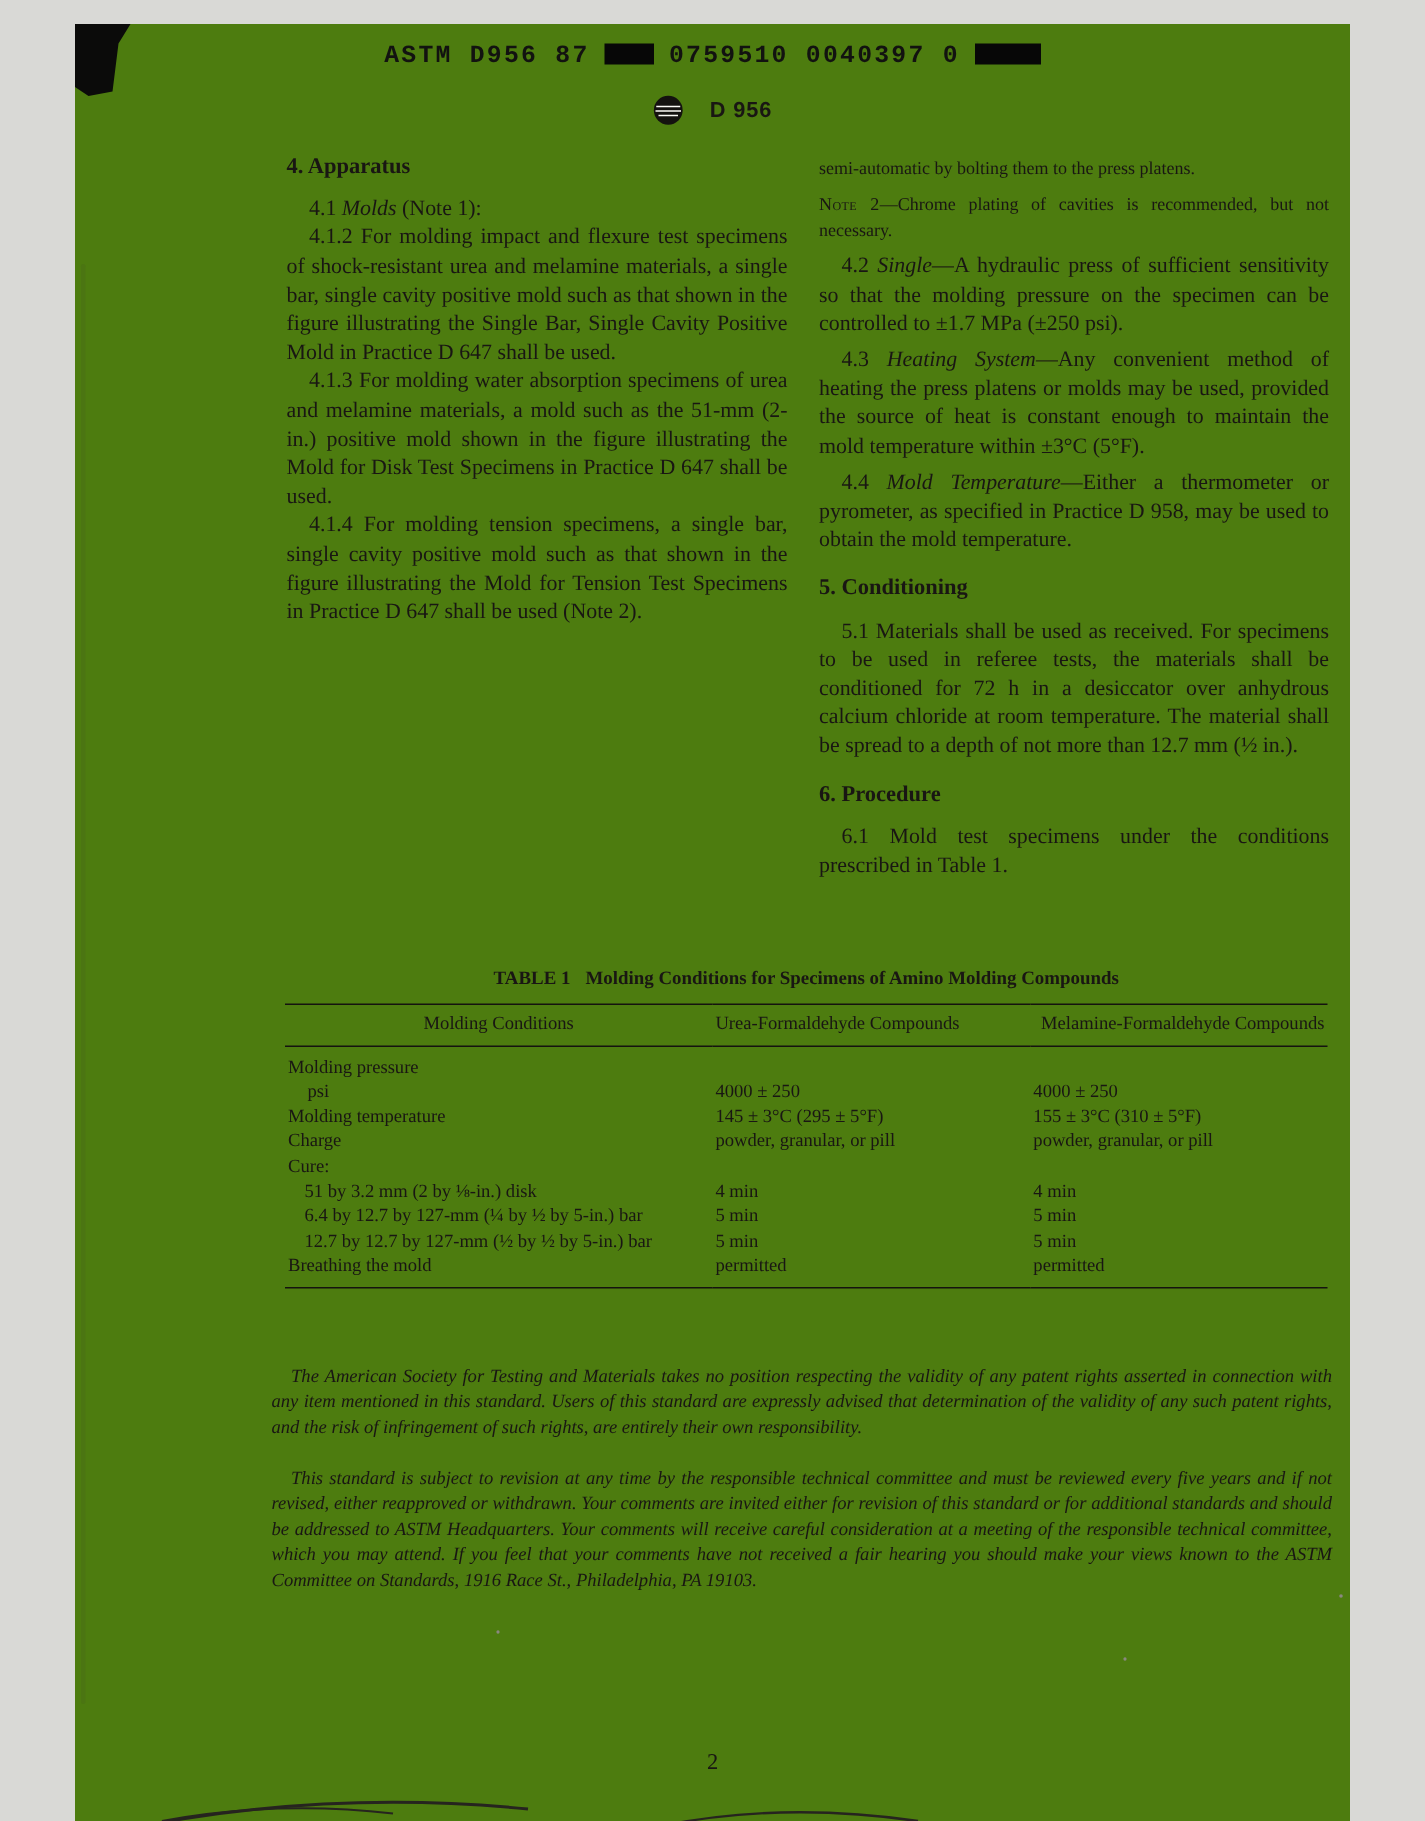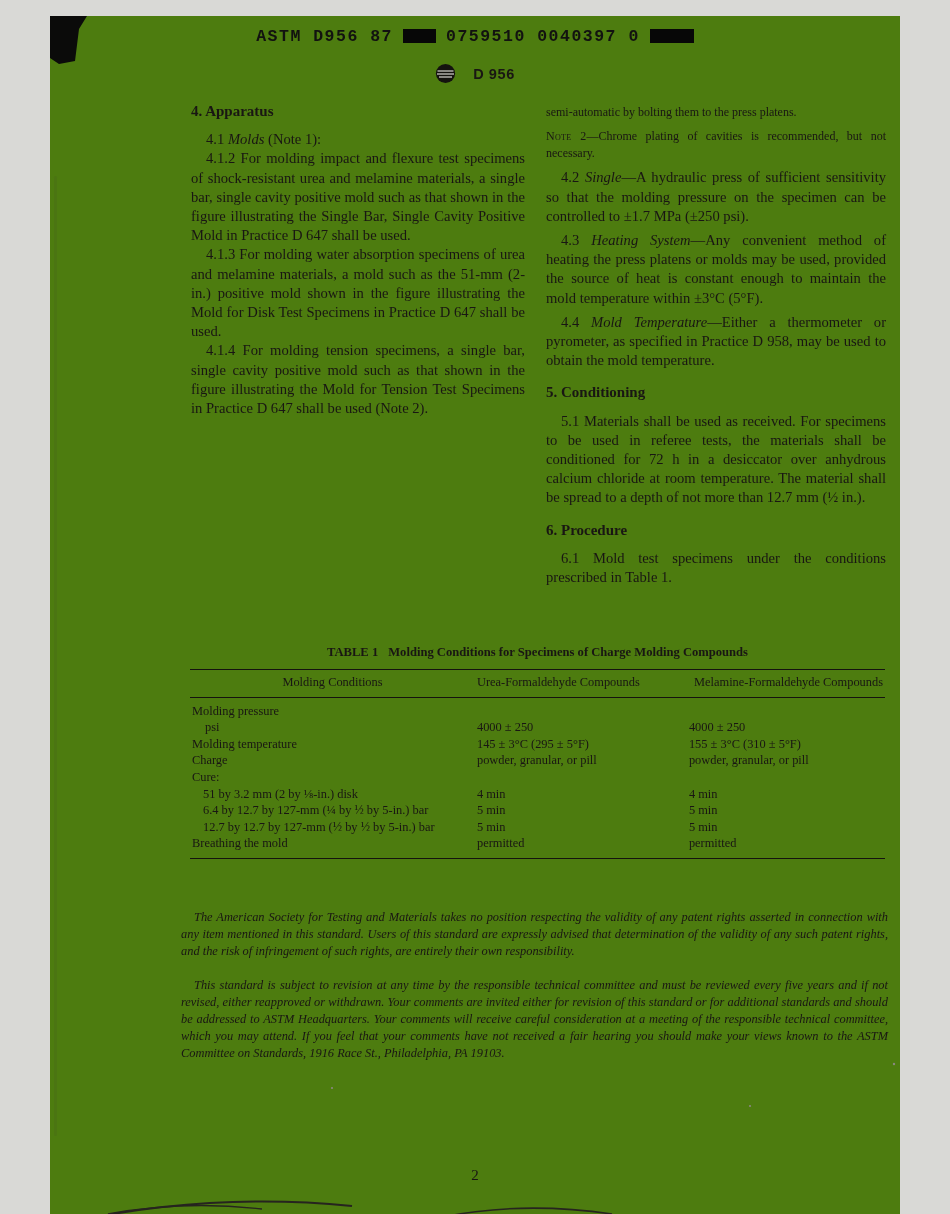--- a/index.html
+++ b/index.html
@@ -116,21 +116,21 @@
       <p class="p gap"><span>4.3</span> <span class="it">Heating System</span><span>—Any convenient method of heating the press platens or molds may be used, provided the source of heat is constant enough to maintain the mold temperature within ±3°C (5°F).</span></p>
       <p class="p gap"><span>4.4</span> <span class="it">Mold Temperature</span><span>—Either a thermometer or pyrometer, as specified in Practice D 958, may be used to obtain the mold temperature.</span></p>
       <div class="sec-heading mt">5. Conditioning</div>
       <p class="p">5.1 Materials shall be used as received. For specimens to be used in referee tests, the materials shall be conditioned for 72 h in a desiccator over anhydrous calcium chloride at room temperature. The material shall be spread to a depth of not more than 12.7 mm (½ in.).</p>
       <div class="sec-heading mt">6. Procedure</div>
       <p class="p">6.1 Mold test specimens under the conditions prescribed in Table 1.</p>
     </div>
   </div>
 
   <div class="tablewrap">
-    <div class="tbl-title"><span class="tt-label">TABLE 1</span><span>Molding Conditions for Specimens of Charge Molding Compounds</span></div>
+    <div class="tbl-title"><span class="tt-label">TABLE 1</span><span>Molding Conditions for Specimens of Amino Molding Compounds</span></div>
     <table class="tbl">
       <thead>
         <tr>
           <th class="c1">Molding Conditions</th>
           <th class="c2">Urea-Formaldehyde Compounds</th>
           <th class="c3">Melamine-Formaldehyde Compounds</th>
         </tr>
       </thead>
       <tbody>
         <tr>

